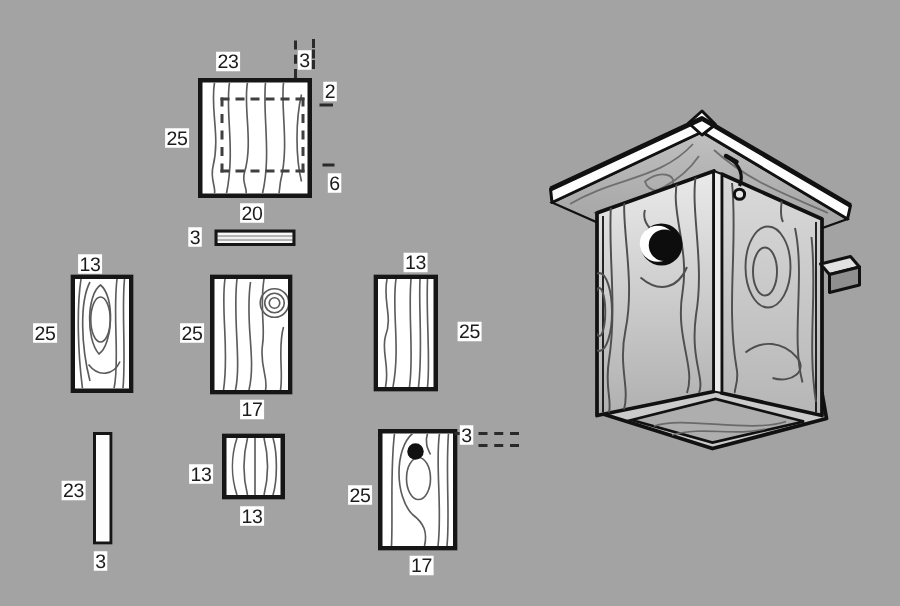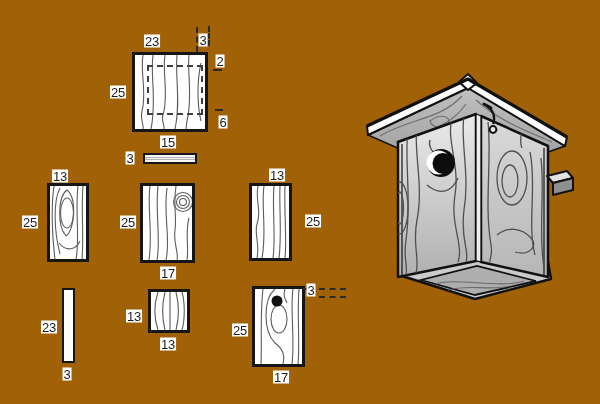--- a/index.html
+++ b/index.html
@@ -1,16 +1,16 @@
 <!DOCTYPE html>
 <html><head>
 <meta charset="utf-8">
 <style>
   html,body{margin:0;padding:0;background:#fff;}
-  .canvas{position:relative;width:600px;height:404px;background:#a16207;overflow:hidden;
+  .canvas{position:relative;width:600px;height:404px;background:#a3a3a3;overflow:hidden;
           font-family:"Liberation Sans",sans-serif;}
   .piece{position:absolute;box-sizing:border-box;border:3px solid #161616;background:#fff;}
   .piece svg{position:absolute;left:0;top:0;width:100%;height:100%;display:block;}
   .lbl{position:absolute;transform:translate(-50%,-50%);font-size:13px;color:#1c1c1c;
        background:#fff;padding:0 1px;line-height:1;white-space:nowrap;letter-spacing:-.3px;}
   .tick-h{position:absolute;height:0;border-top:2px solid #2a2a2a;}
   .tick-h.dash{border-top-style:dashed;}
   .tick-v{position:absolute;width:0;border-left:2px dashed #2a2a2a;}
   .inset-dashed{position:absolute;left:12px;top:10px;width:52px;height:46px;
                 border:2px dashed #3f3f3f;}
@@ -40,21 +40,21 @@
   <span class="lbl" style="left:152px;top:41px;">23</span>
   <div class="tick-v" style="left:196px;top:27px;height:25px;"></div>
   <div class="tick-v" style="left:208px;top:26px;height:20px;"></div>
   <span class="lbl" style="left:203px;top:40px;">3</span>
   <span class="lbl" style="left:220px;top:61px;">2</span>
   <div class="tick-h" style="left:213px;top:69px;width:9px;"></div>
   <span class="lbl" style="left:118px;top:92px;">25</span>
   <div class="tick-h" style="left:215px;top:109px;width:8px;"></div>
   <span class="lbl" style="left:223px;top:122px;">6</span>
 
-  <span class="lbl" style="left:168px;top:142px;">15</span>
+  <span class="lbl" style="left:168px;top:142px;">20</span>
   <div class="batten" style="left:143px;top:153px;width:54px;height:11px;"></div>
   <span class="lbl" style="left:130px;top:158px;">3</span>
 
   <span class="lbl" style="left:60px;top:176px;">13</span>
   <div class="piece" style="left:47px;top:183px;width:42px;height:79px;">
     <svg viewBox="0 0 36 73" preserveAspectRatio="none">
       <path class="grainpath" d="M4,0 C1,20 2,50 5,73"></path>
       <path class="grainpath" d="M10,2 C3,15 4,45 10,68"></path>
       <path class="grainpath" d="M17,4 C8,10 7,40 16,50 C25,44 27,12 17,4 Z"></path>
       <ellipse class="grainpath" cx="17" cy="27" rx="6.5" ry="15"></ellipse>

